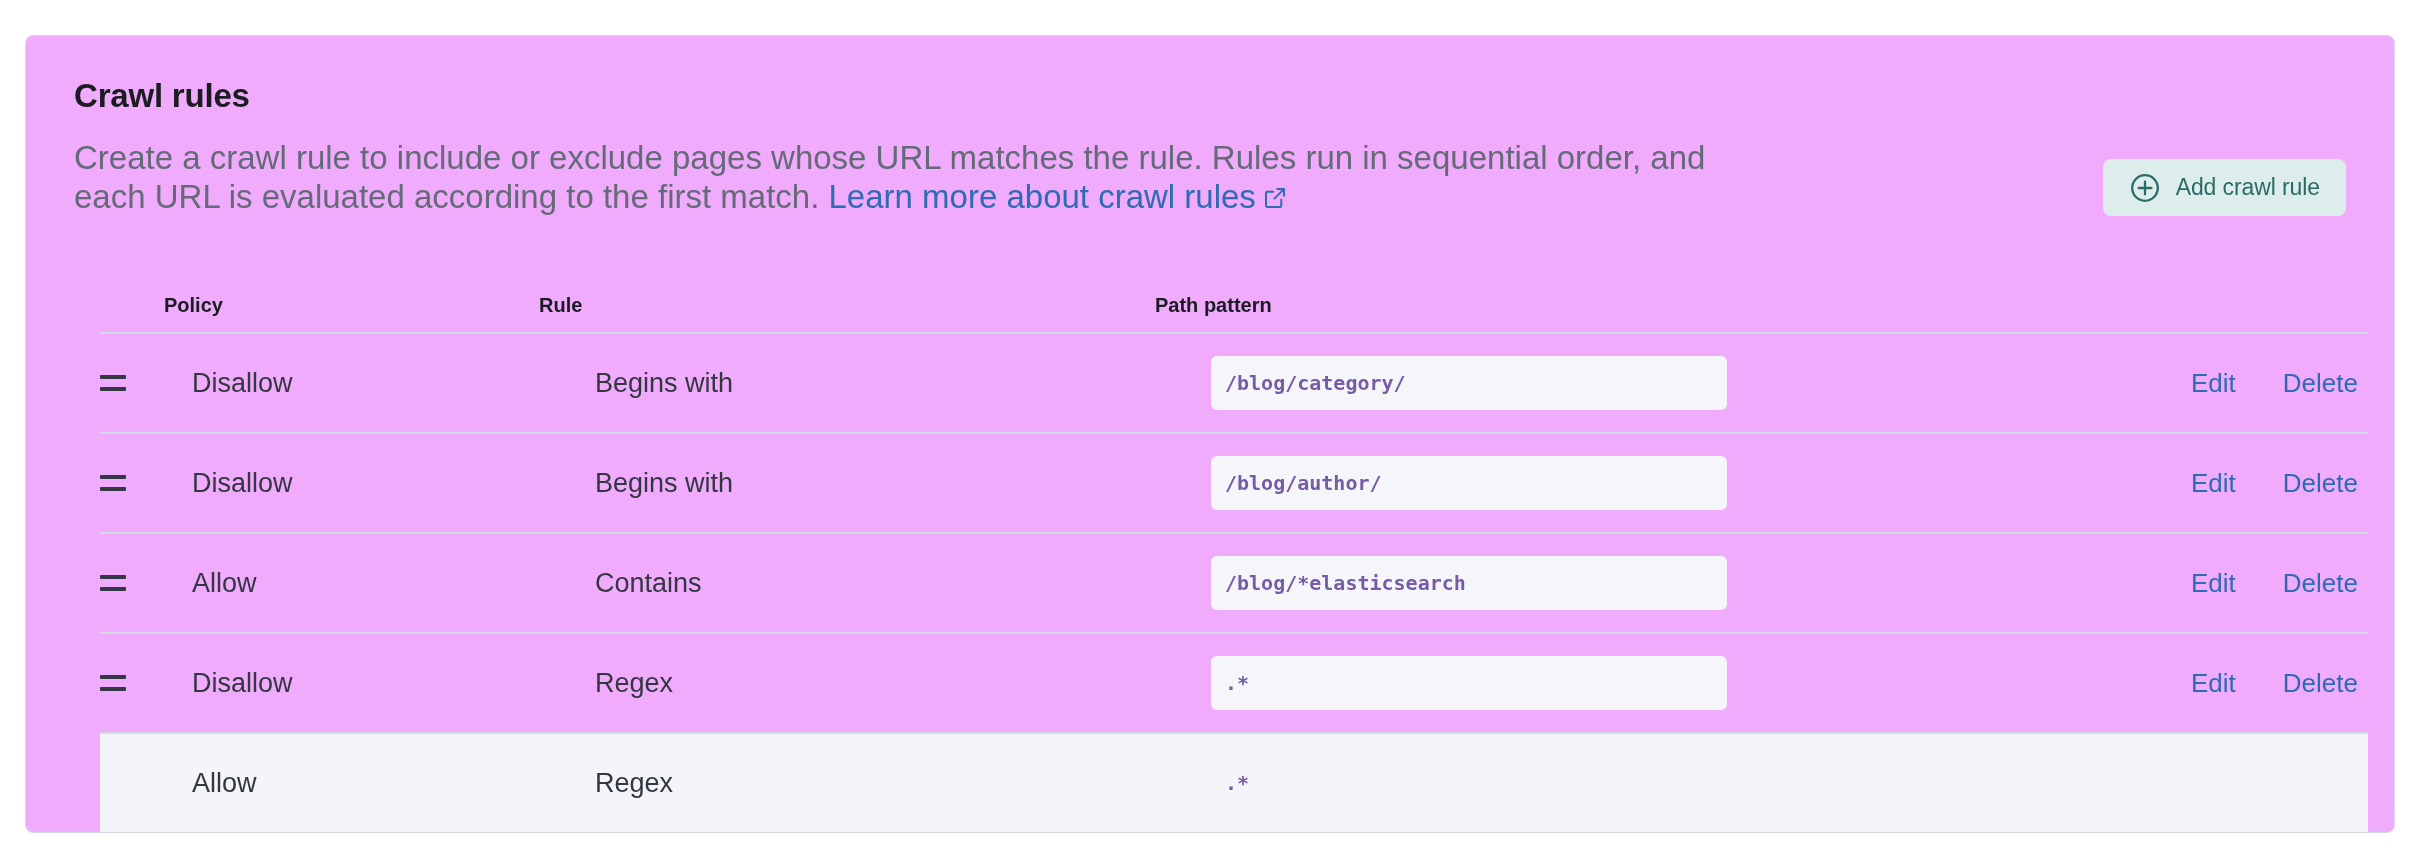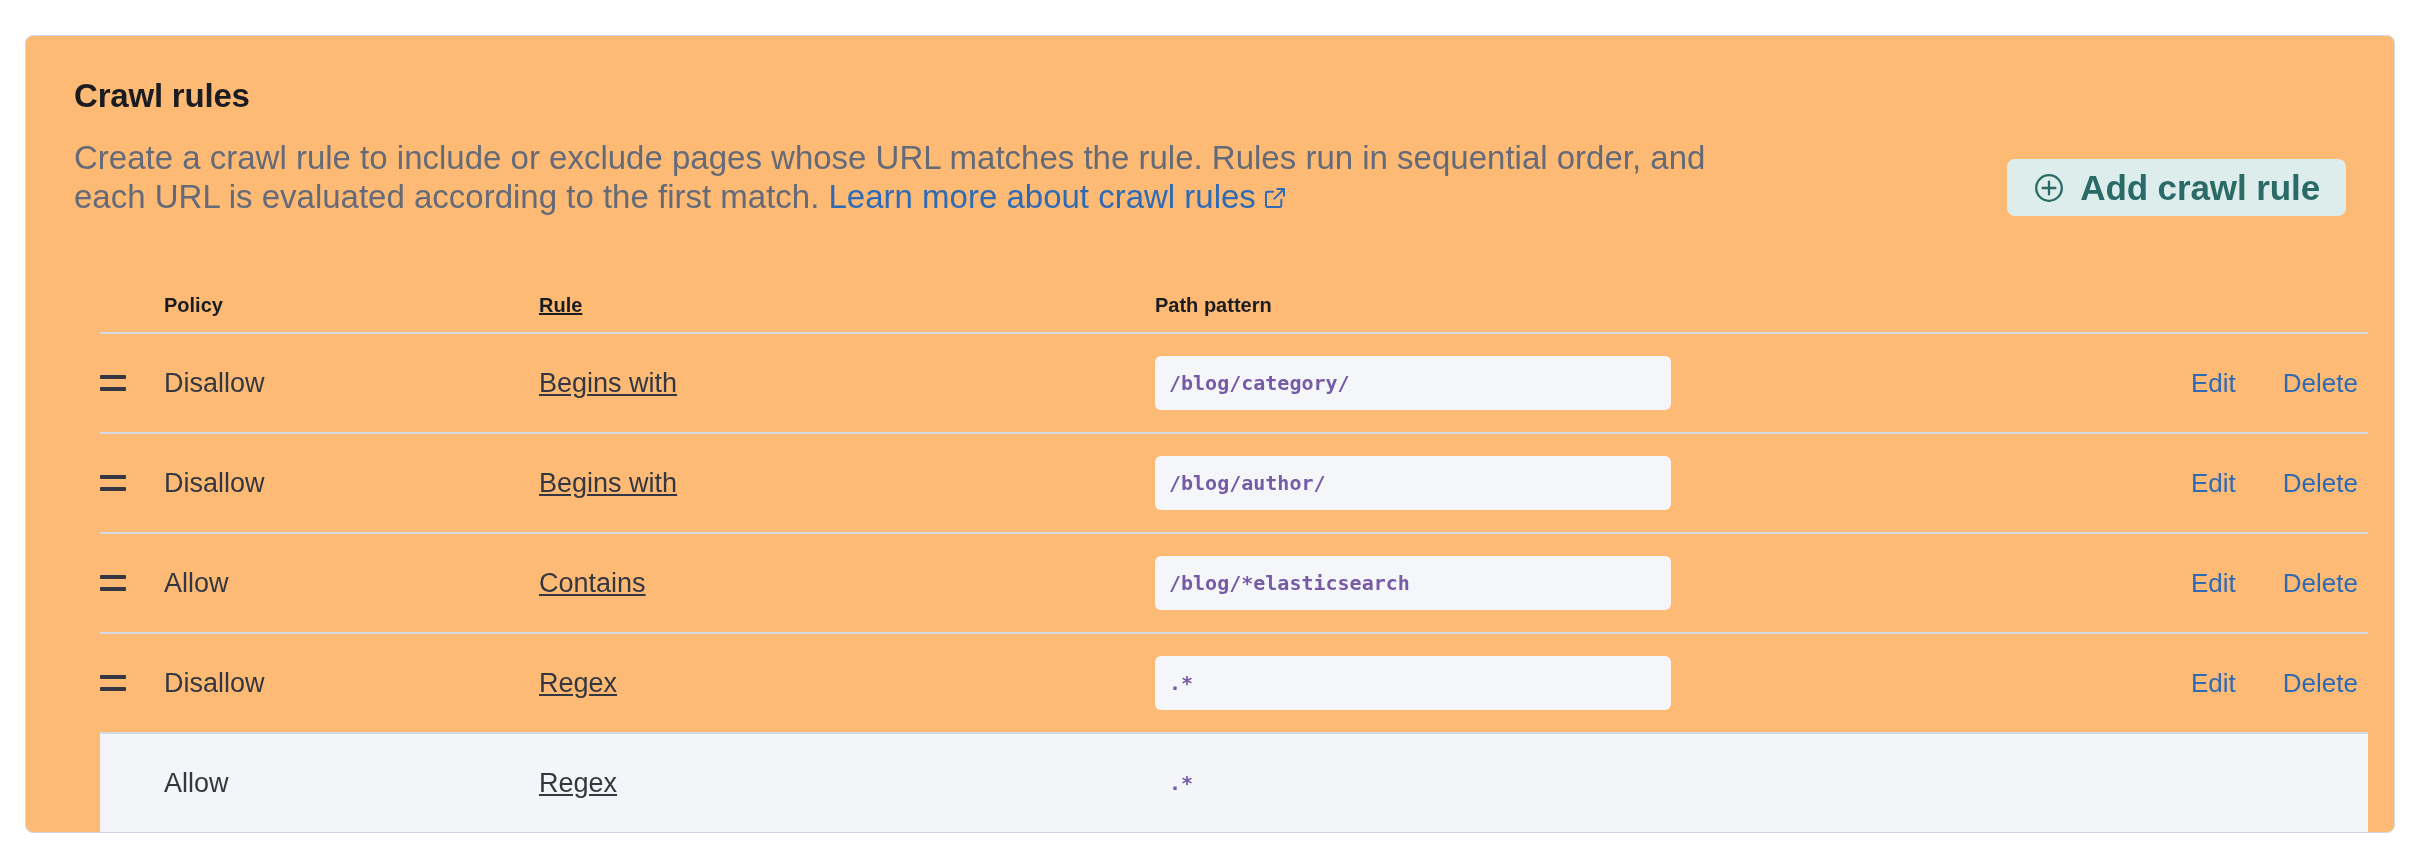--- a/index.html
+++ b/index.html
@@ -15,21 +15,21 @@
     overflow: hidden;
   }
 
   .panel {
     position: absolute;
     left: 25px;
     top: 35px;
     width: 2370px;
     height: 798px;
     box-sizing: border-box;
-    background: #fdba74;
+    background: #f0abfc;
     border: 1px solid #d3dae6;
     border-radius: 8px;
   }
 
   .panel-inner {
     position: relative;
     padding: 40px 48px 0 48px;
     height: 100%;
     box-sizing: border-box;
   }
@@ -74,22 +74,22 @@
     align-items: center;
     gap: 15px;
     height: 57px;
     padding: 0 26px;
     box-sizing: border-box;
     background: #ddedeb;
     border: none;
     border-radius: 8px;
     color: #2a6b67;
     font-family: "Liberation Sans", sans-serif;
-    font-size: 35px;
-    font-weight: bold;
+    font-size: 23px;
+    font-weight: normal;
     letter-spacing: -0.1px;
     cursor: pointer;
   }
   .add-btn .plus-icon { display: inline-flex; align-items: center; }
 
   
   .rules-table {
     position: absolute;
     left: 74px;
     top: 244px;
@@ -116,28 +116,29 @@
     height: 98px;
     border-bottom: 2px solid #d3dae6;
   }
   .rules-row.last { border-bottom: none; }
   .rules-row.highlight {
     background: #f4f5f9;
   }
 
   .c-handle { width: 64px; flex: 0 0 64px; display: flex; align-items: center; }
   .c-policy { width: 375px; flex: 0 0 375px; }
-  .c-rule   { width: 583px; flex: 0 0 583px; text-decoration: underline; }
+  .c-rule   { width: 583px; flex: 0 0 583px; }
   .c-path   { flex: 1 1 auto; min-width: 0; margin-left: 33px; }
   .c-actions{ width: 290px; flex: 0 0 290px; display: flex; justify-content: flex-end; align-items: center; gap: 47px; padding-right: 10px; box-sizing: border-box; }
 
   .cell-text {
     font-size: 27px;
     line-height: 34px;
     color: #343741;
+    margin-left: 28px;
   }
 
   .grip {
     width: 26px;
     height: 16px;
     display: inline-flex;
     flex-direction: column;
     justify-content: space-between;
     cursor: grab;
   }

